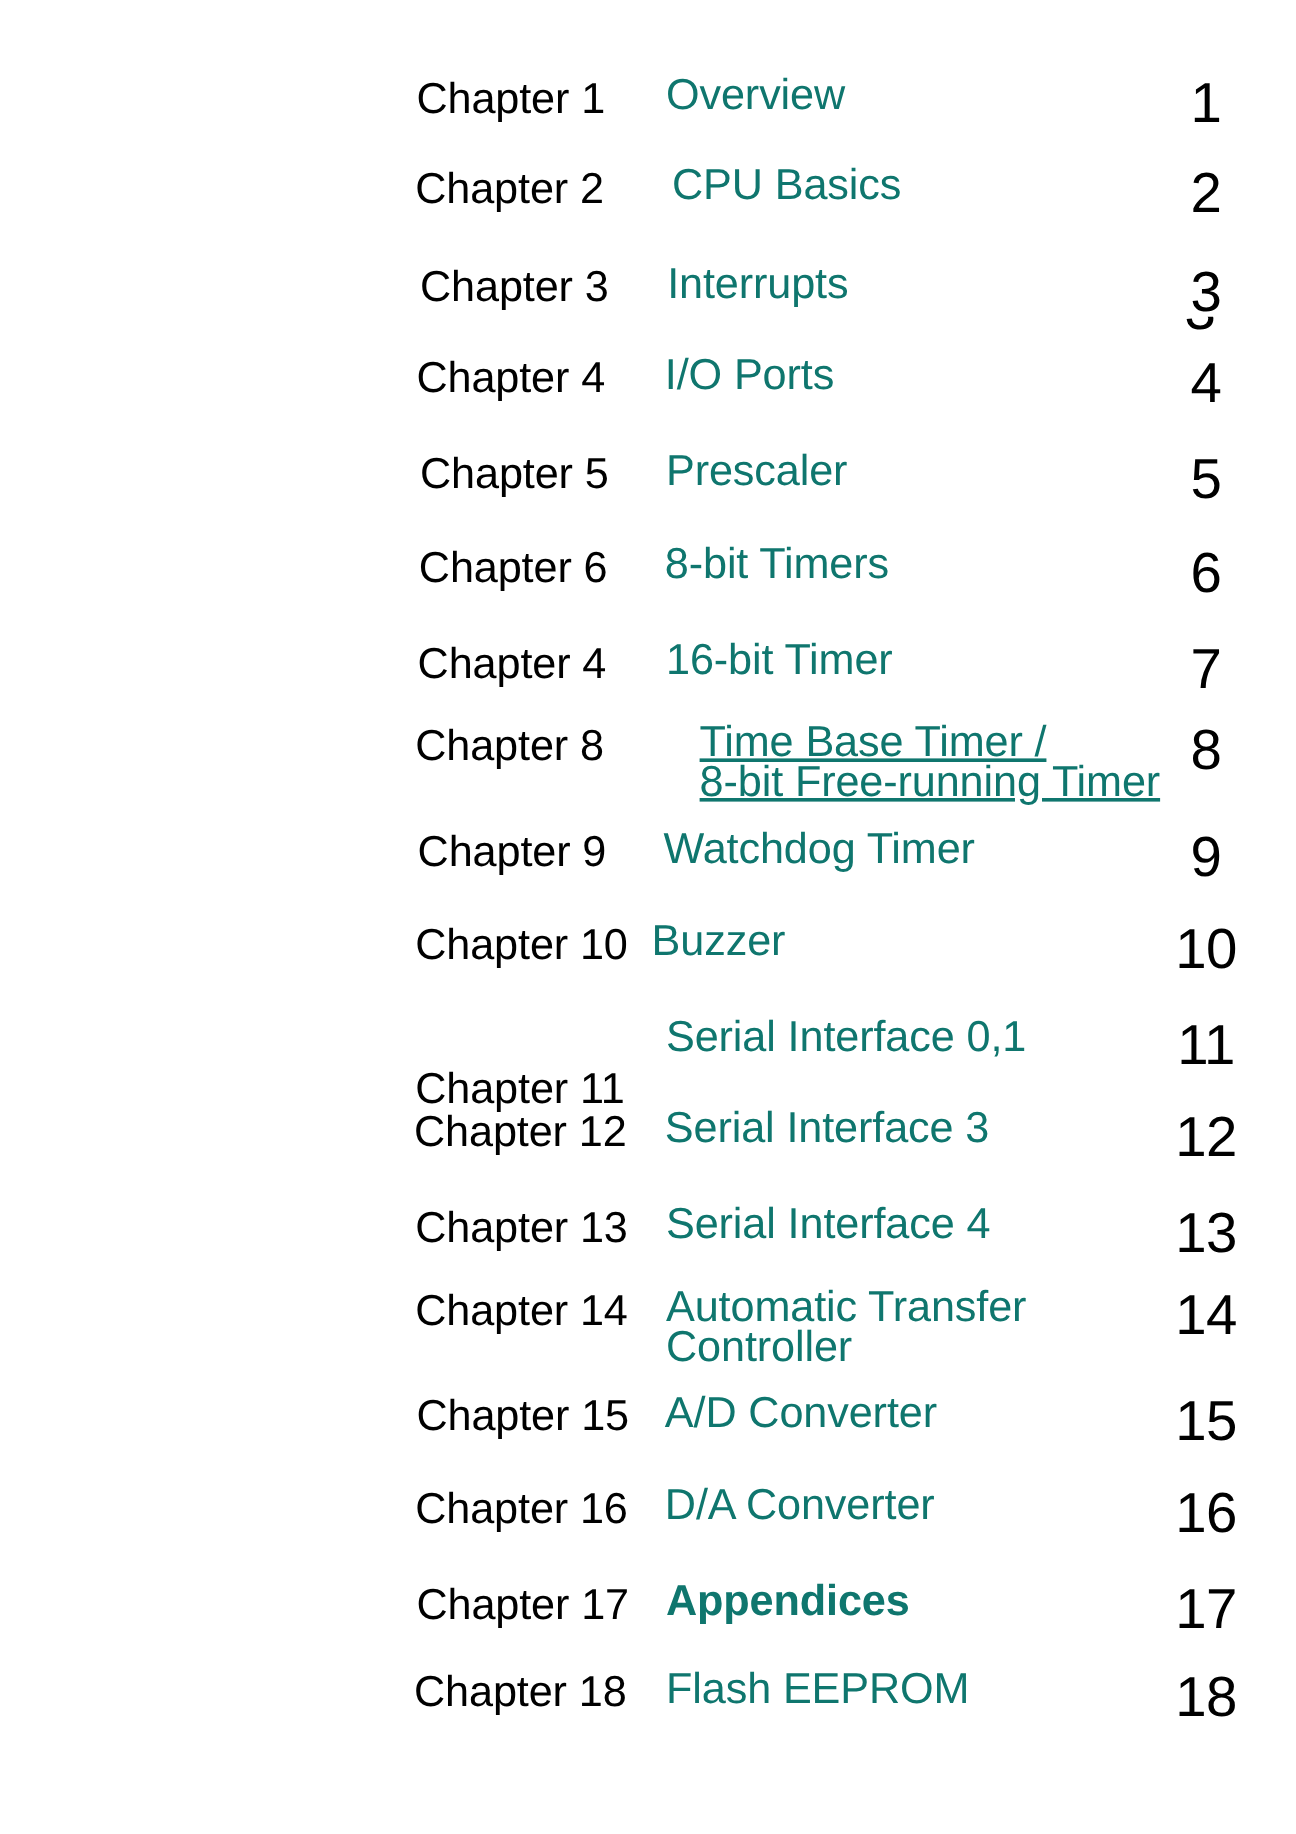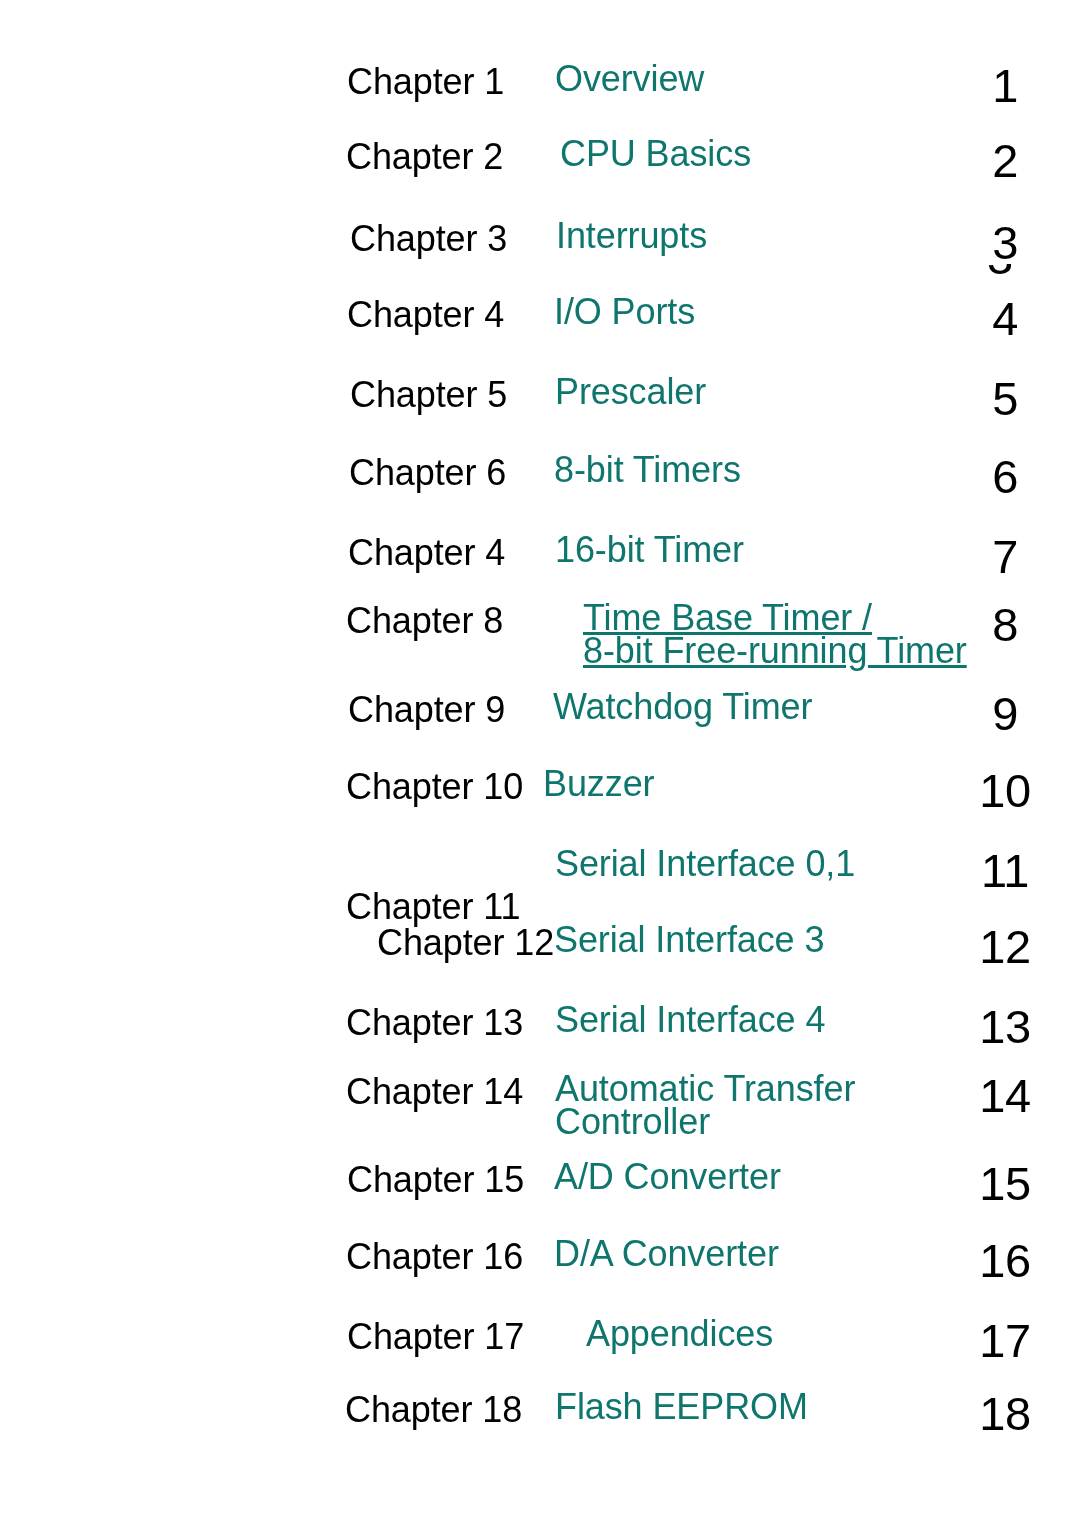--- a/index.html
+++ b/index.html
@@ -144,21 +144,21 @@
         <div class="chapter-label" style="left: 346px;">Chapter 10</div>
         <div class="chapter-title" style="left: 543px;">Buzzer</div>
         <div class="chapter-page">10</div>
       </div>
       <div class="toc-row" style="top: 847px;">
         <div class="chapter-label" style="left: 346px; margin-top: 40px;">Chapter 11</div>
         <div class="chapter-title" style="left: 555px;">Serial Interface 0,1</div>
         <div class="chapter-page">11</div>
       </div>
       <div class="toc-row" style="top: 923px;">
-        <div class="chapter-label" style="left: 345px; margin-left: 32px;">Chapter 12</div>
+        <div class="chapter-label" style="left: 345px;">Chapter 12</div>
         <div class="chapter-title" style="left: 554px;">Serial Interface 3</div>
         <div class="chapter-page">12</div>
       </div>
       <div class="toc-row" style="top: 1003px;">
         <div class="chapter-label" style="left: 346px;">Chapter 13</div>
         <div class="chapter-title" style="left: 555px;">Serial Interface 4</div>
         <div class="chapter-page">13</div>
       </div>
       <div class="toc-row" style="top: 1072px;">
         <div class="chapter-label" style="left: 346px;">Chapter 14</div>
@@ -171,21 +171,21 @@
         <div class="chapter-title" style="left: 554px;">A/D Converter</div>
         <div class="chapter-page">15</div>
       </div>
       <div class="toc-row" style="top: 1237px;">
         <div class="chapter-label" style="left: 346px;">Chapter 16</div>
         <div class="chapter-title" style="left: 554px;">D/A Converter</div>
         <div class="chapter-page">16</div>
       </div>
       <div class="toc-row" style="top: 1317px;">
         <div class="chapter-label" style="left: 347px;">Chapter 17</div>
-        <div class="chapter-title" style="left: 586px;">Appendices</div>
+        <div class="chapter-title" style="left: 555px; font-weight: bold;">Appendices</div>
         <div class="chapter-page">17</div>
       </div>
       <div class="toc-row" style="top: 1390px;">
         <div class="chapter-label" style="left: 345px;">Chapter 18</div>
         <div class="chapter-title" style="left: 555px;">Flash EEPROM</div>
         <div class="chapter-page">18</div>
       </div>
     </div>
 
   <div class="scan-artifact">

